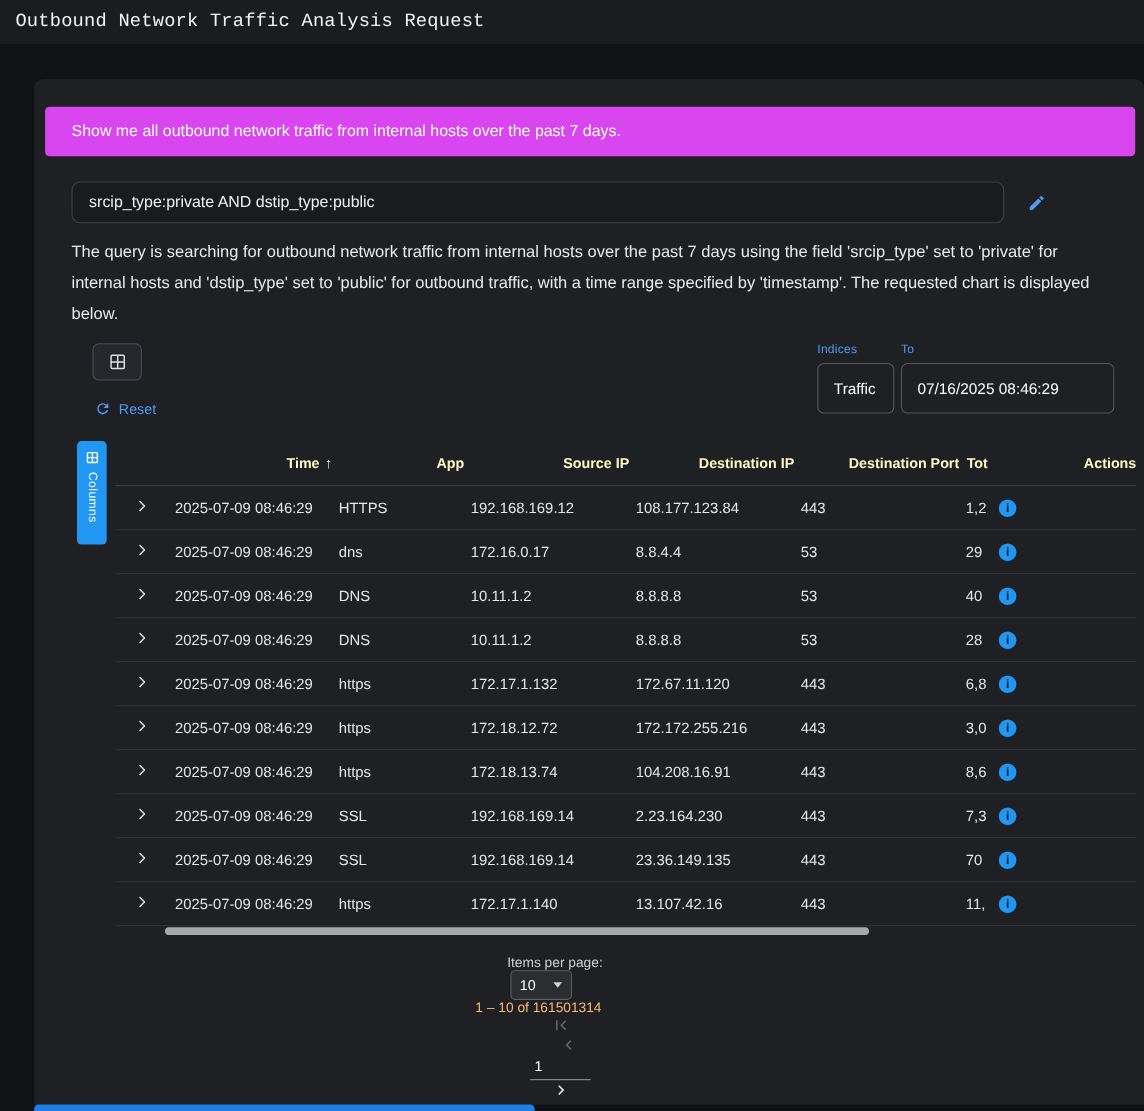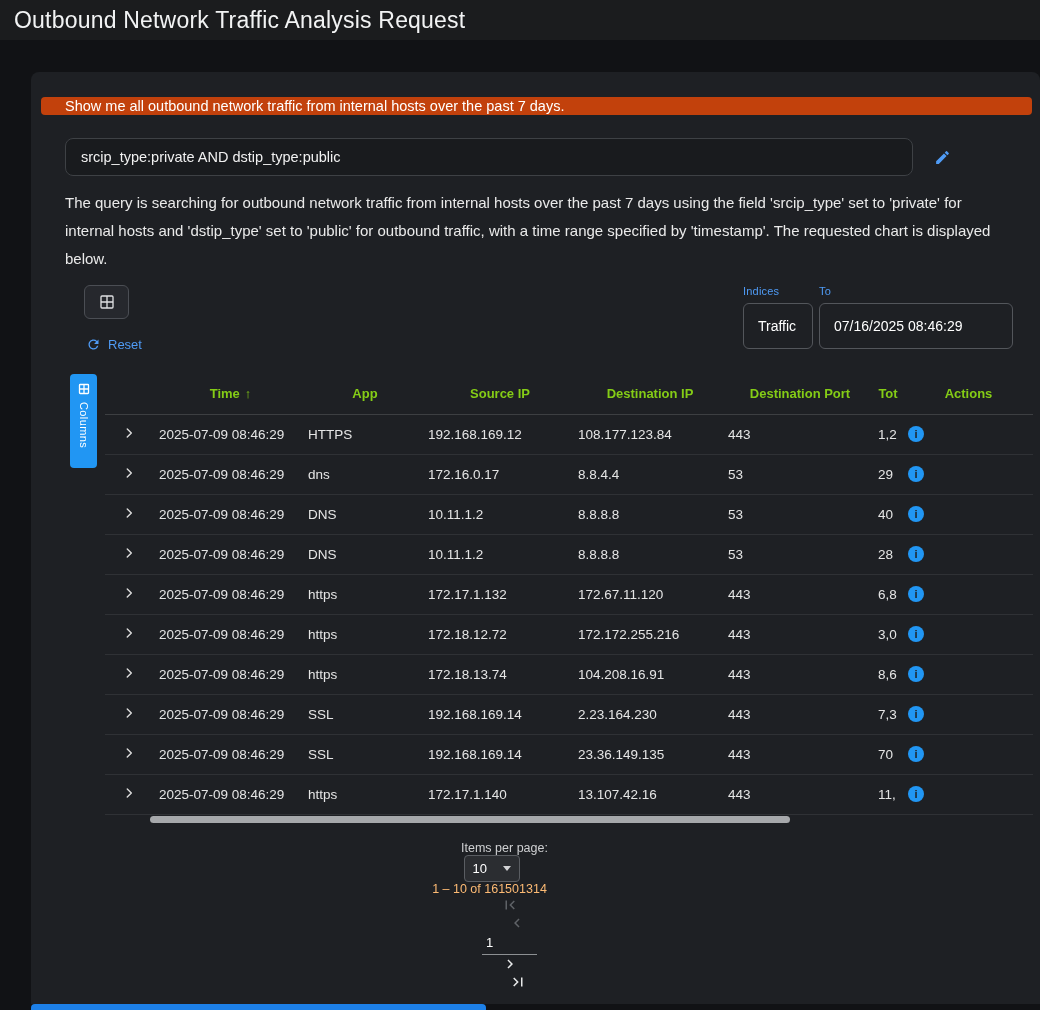--- a/index.html
+++ b/index.html
@@ -4,28 +4,28 @@
 <style>
   *{margin:0;padding:0;box-sizing:border-box;}
   html,body{width:1040px;height:1010px;}
   body{
     position:relative;overflow:hidden;
     background:#111215;
     font-family:"Liberation Sans",sans-serif;
     color:#e8e8e8;
   }
   .topbar{height:40px;background:#1b1c1e;display:flex;align-items:center;padding:0 14px;}
-  .title{font-size:23px;font-weight:500;color:#f2f3f4;letter-spacing:.2px;}
+  .title{font-size:17px;font-weight:500;color:#f2f3f4;letter-spacing:.2px;font-family:Liberation Mono, monospace;}
   .card{
     position:absolute;left:31px;top:72px;width:1009px;height:932px;
     background:#1e2024;border-radius:8px 8px 0 0;overflow:hidden;
   }
   .prompt-banner{
-    margin:25px 8px 0 10px;height:18px;border-radius:4px;
-    background:#c2410c;display:flex;align-items:center;padding:0 24px;
+    margin:25px 8px 0 10px;height:45px;border-radius:4px;
+    background:#d946ef;display:flex;align-items:center;padding:0 24px;
     font-size:14.5px;color:#fff;
   }
   .query-row{margin:23px 0 0 34px;display:flex;align-items:center;gap:19px;}
   .query-input{
     width:848px;height:38px;border:1px solid #3e4145;border-radius:8px;
     background:#191b1e;display:flex;align-items:center;padding:0 15px;
     font-size:14.5px;color:#f1f1f1;cursor:text;white-space:nowrap;overflow:hidden;
   }
   .edit-btn{background:none;border:none;cursor:pointer;display:flex;padding:2px;}
   .explanation{
@@ -52,21 +52,21 @@
   .results-summary{margin:34px 0 0 74px;font-size:13.5px;color:#e9e9e9;}
   .table-wrap{position:relative;margin:22px 0 0 74px;width:928px;}
   .columns-btn{
     position:absolute;left:-35px;top:0;width:27px;height:94px;
     background:#2196f3;border:none;border-radius:4px;cursor:pointer;
     display:flex;flex-direction:column;align-items:center;padding-top:9px;gap:7px;color:#fff;
   }
   .columns-btn .vtext{writing-mode:vertical-rl;font-size:11px;color:#fff;letter-spacing:.4px;}
   table.results-table{width:928px;border-collapse:collapse;table-layout:fixed;}
   .results-table th{
-    text-align:center;font-size:13px;font-weight:700;color:#84cc16;
+    text-align:right;font-size:13px;font-weight:700;color:#fef9c3;
     height:40px;padding:0 0 0 6px;border-bottom:1px solid rgba(255,255,255,.14);
     white-space:nowrap;overflow:hidden;cursor:pointer;
   }
   .results-table th.expand-col{padding:0;cursor:default;}
   .sort-arrow{margin-left:5px;font-size:13px;}
   .results-table td{
     height:40px;padding:0 0 0 6px;font-size:13.5px;color:#e5e5e5;
     border-bottom:1px solid rgba(255,255,255,.08);white-space:nowrap;overflow:hidden;
   }
   td.expand-cell{padding-left:17px;}

